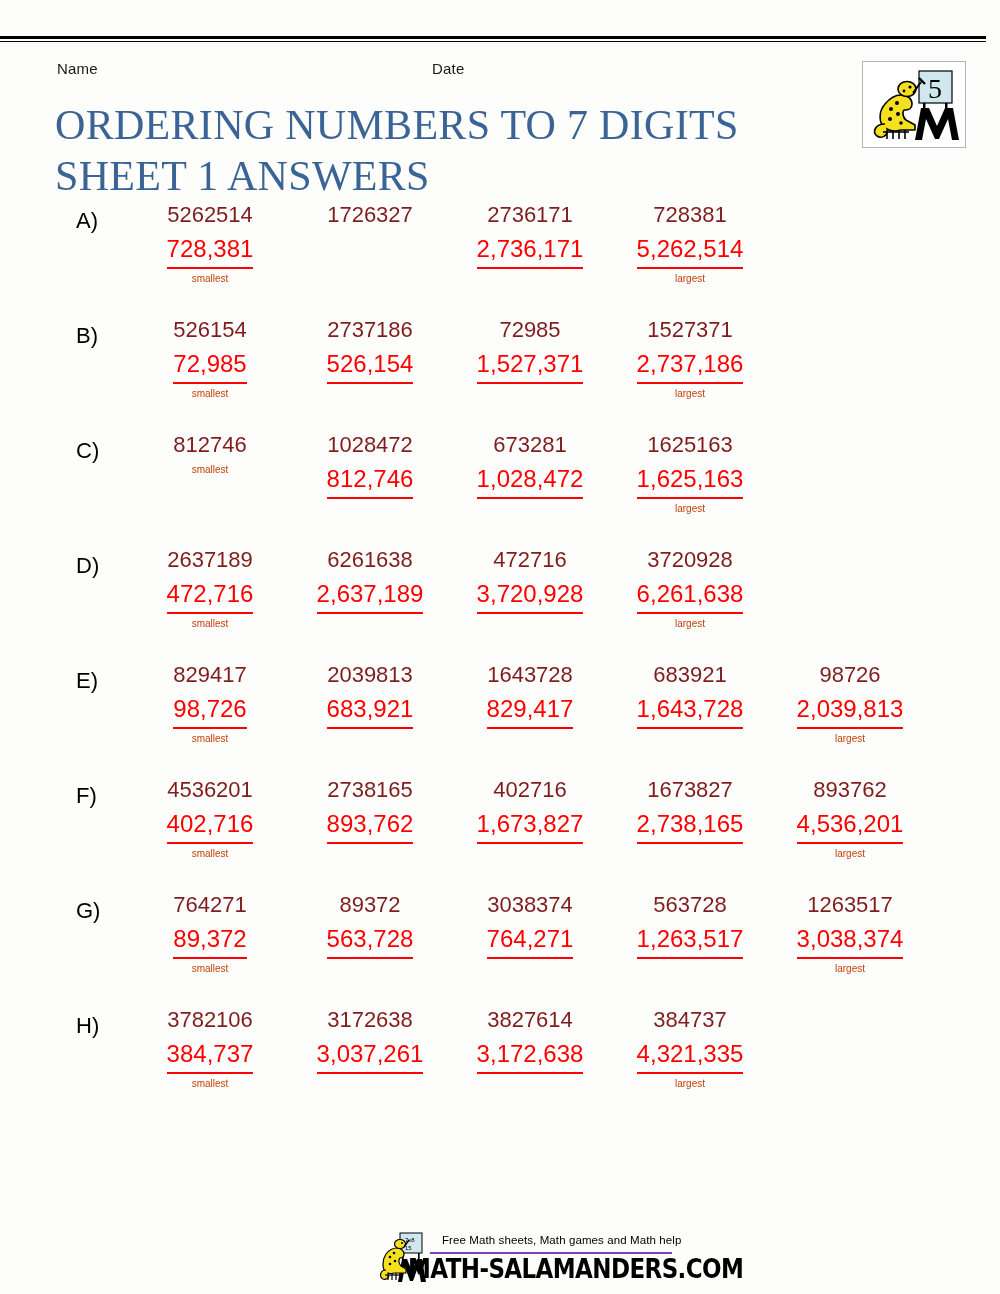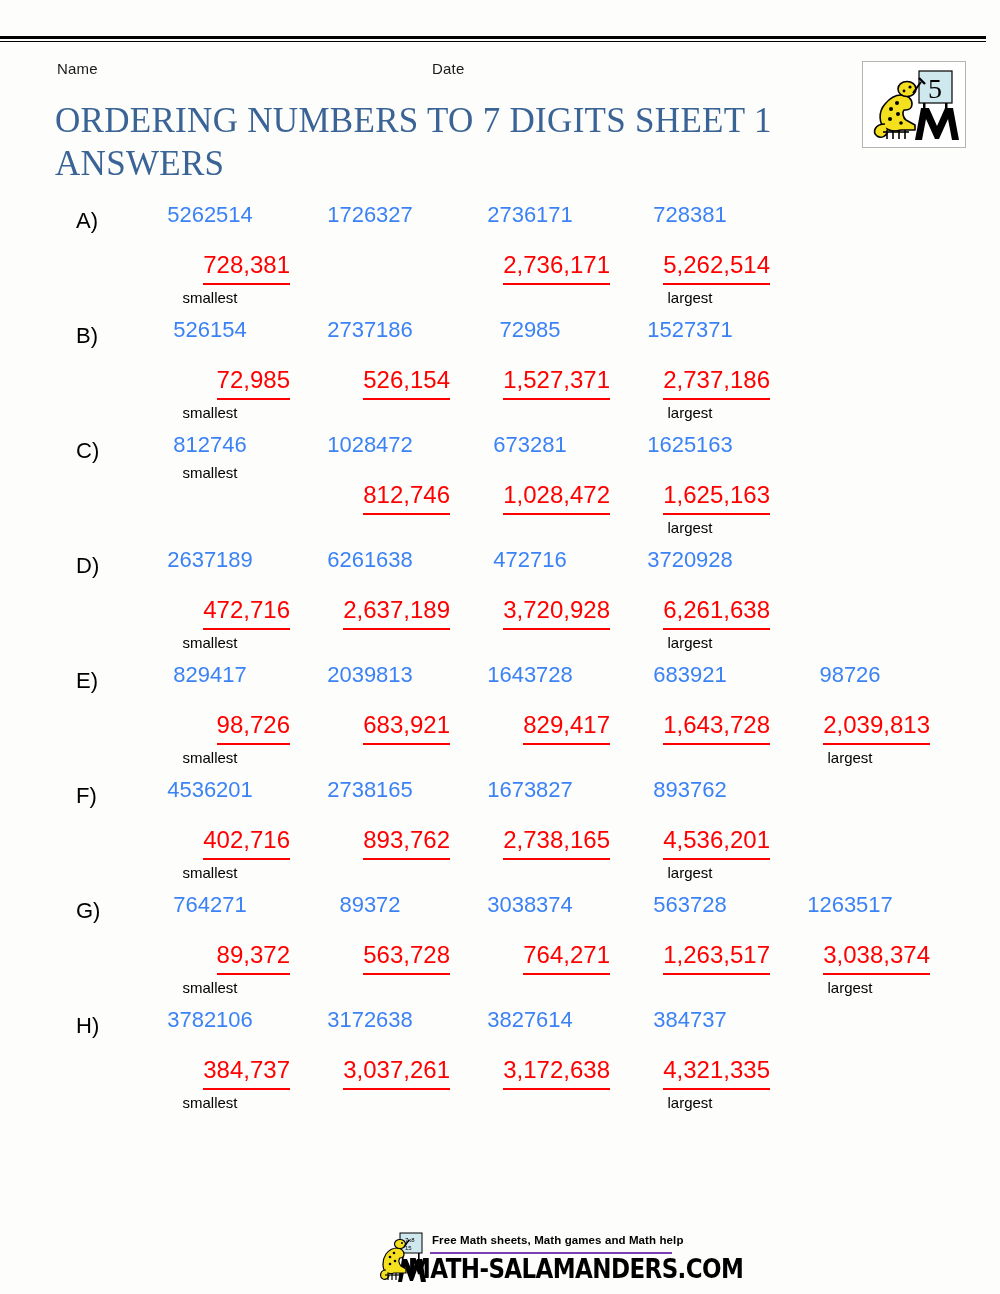--- a/index.html
+++ b/index.html
@@ -66,21 +66,21 @@
   }
   .logo-box svg { display: block; }
 
   
   .title {
     position: absolute;
     left: 55px;
     top: 100px;
     width: 800px;
     font-family: "Liberation Serif", serif;
-    font-size: 35px;
+    font-size: 42px;
     line-height: 1.22;
     color: #3a6396;
     letter-spacing: .3px;
   }
 
   
   .rows {
     position: absolute;
     left: 0;
     top: 200px;
@@ -104,55 +104,55 @@
     display: flex;
   }
   .cell {
     width: 160px;
     text-align: center;
     position: relative;
   }
   .cell.wide5 { width: 160px; }
   .q {
     font-size: 22px;
-    color: #3b82f6;
+    color: #7f1d1d;
     line-height: 1.35;
     white-space: nowrap;
   }
   .a {
     font-size: 24px;
     color: #ff0000;
     line-height: 1.45;
     white-space: nowrap;
     display: inline-block;
     border-bottom: 2px solid #ff0000;
     padding-bottom: 1px;
   }
-  .a-wrap { margin-top: 18px; text-align: right; }
+  .a-wrap { margin-top: 2px; }
   .tag {
-    font-size: 15px;
-    color: #000000;
+    font-size: 10px;
+    color: #c2410c;
     margin-top: 4px;
     height: 14px;
   }
 
   
   .footer {
     position: absolute;
     left: 378px;
     top: 1228px;
     width: 300px;
     height: 62px;
   }
   .foot-text {
     position: absolute;
-    left: 54px;
+    left: 64px;
     top: 6px;
     font-size: 11.5px;
-    font-weight: bold;
+    font-weight: normal;
     color: #000000;
     white-space: nowrap;
     letter-spacing: .1px;
   }
   .foot-rule {
     position: absolute;
     left: 52px;
     top: 24px;
     width: 242px;
     height: 2px;
@@ -370,20 +370,25 @@
       <div class="rlabel">F)</div>
       <div class="cols">
         <div class="cell wide5">
           <div class="q">4536201</div>
           <div class="a-wrap"><span class="a">402,716</span></div>
           <div class="tag">smallest</div>
         </div>
         <div class="cell wide5">
           <div class="q">2738165</div>
           <div class="a-wrap"><span class="a">893,762</span></div>
+          <div class="tag"></div>
+        </div>
+        <div class="cell wide5">
+          <div class="q">402716</div>
+          <div class="a-wrap"><span class="a">1,673,827</span></div>
           <div class="tag"></div>
         </div>
         <div class="cell wide5">
           <div class="q">1673827</div>
           <div class="a-wrap"><span class="a">2,738,165</span></div>
           <div class="tag"></div>
         </div>
         <div class="cell wide5">
           <div class="q">893762</div>
           <div class="a-wrap"><span class="a">4,536,201</span></div>

